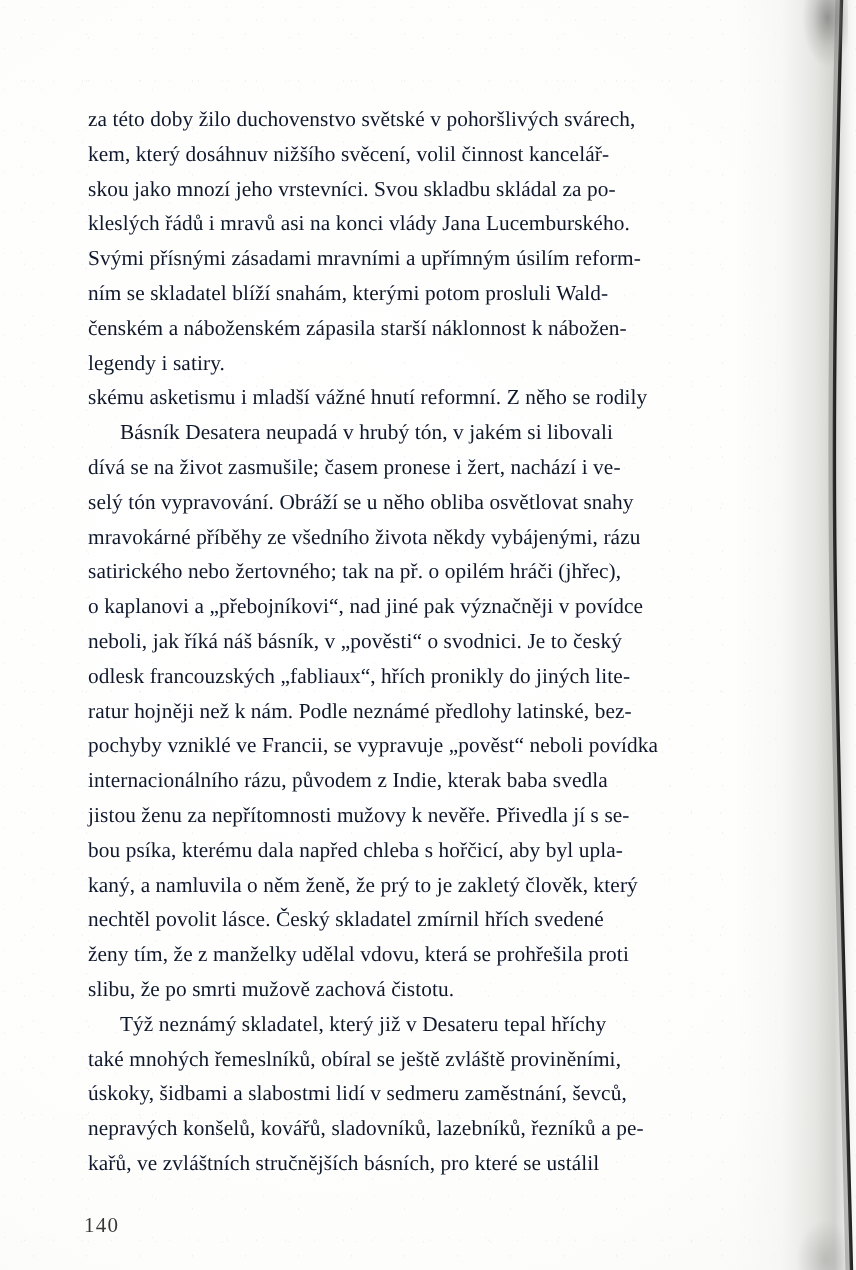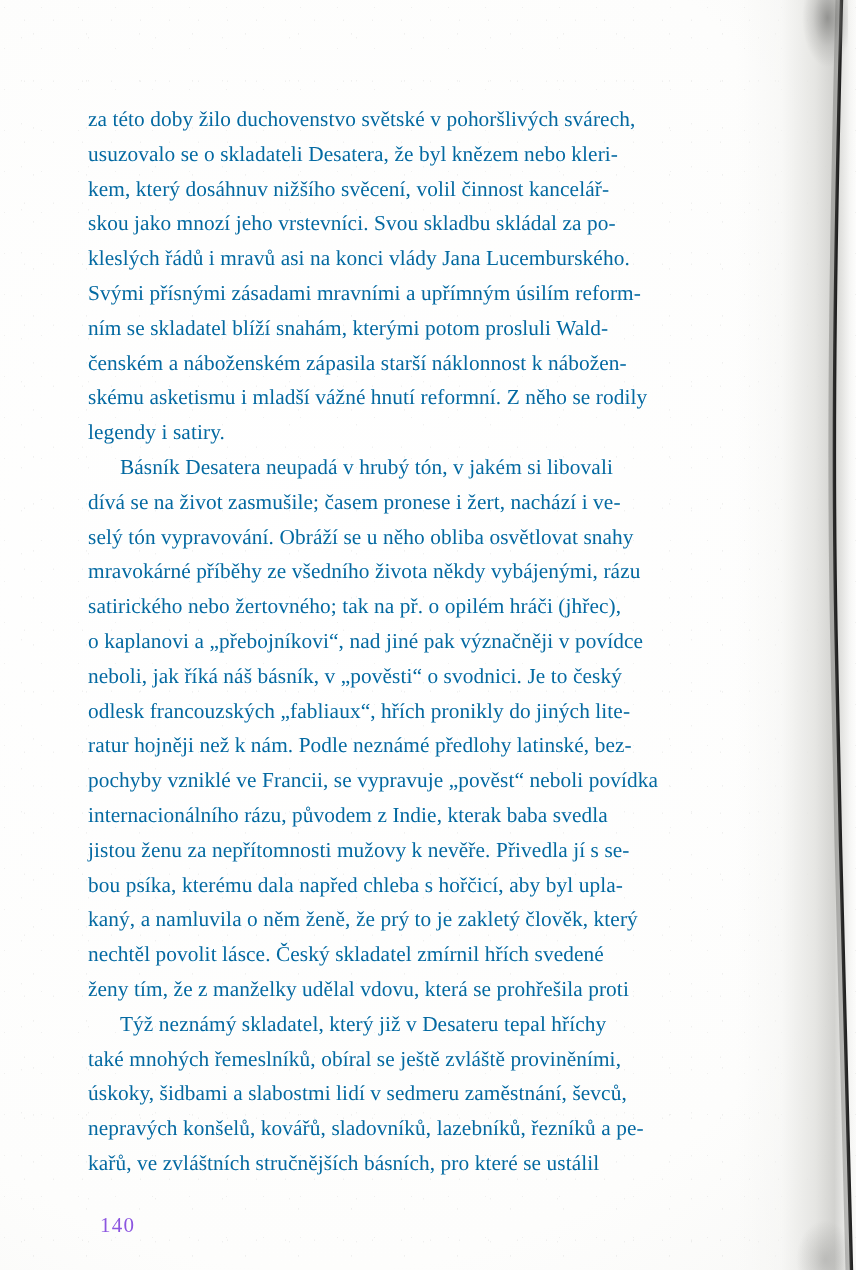--- a/index.html
+++ b/index.html
@@ -77,32 +77,32 @@
     left: 88px;
     top: 102px;
     width: 700px;
   }
 
   .line {
     display: block;
     height: 34.8px;
     line-height: 34.8px;
     font-size: 21.3px;
-    color: #0369a1;
+    color: #0f172a;
     white-space: pre;
     letter-spacing: 0.1px;
     text-rendering: geometricPrecision;
   }
 
   .folio {
     position: absolute;
-    left: 100px;
+    left: 84px;
     top: 1213px;
     font-size: 21px;
-    color: #6d28d9;
+    color: #000000;
     letter-spacing: 1.2px;
     opacity: 0.78;
   }
 
   
   .grain {
     position: absolute;
     inset: 0;
     pointer-events: none;
     opacity: 0.05;
@@ -117,45 +117,45 @@
 </head>
 <body>
 
 <div id="page">
 
   <div class="paper-base"></div>
   <div class="grain"></div>
 
   <div class="textblock" id="textblock">
       <span class="line">za této doby žilo duchovenstvo světské v pohoršlivých svárech,</span>
-      <span class="line">usuzovalo se o skladateli Desatera, že byl knězem nebo kleri-</span>
       <span class="line">kem, který dosáhnuv nižšího svěcení, volil činnost kancelář-</span>
       <span class="line">skou jako mnozí jeho vrstevníci. Svou skladbu skládal za po-</span>
       <span class="line">kleslých řádů i mravů asi na konci vlády Jana Lucemburského.</span>
       <span class="line">Svými přísnými zásadami mravními a upřímným úsilím reform-</span>
       <span class="line">ním se skladatel blíží snahám, kterými potom prosluli Wald-</span>
       <span class="line">čenském a náboženském zápasila starší náklonnost k nábožen-</span>
+      <span class="line">legendy i satiry.</span>
       <span class="line">skému asketismu i mladší vážné hnutí reformní. Z něho se rodily</span>
-      <span class="line">legendy i satiry.</span>
       <span class="line" style="padding-left: 32px;">Básník Desatera neupadá v hrubý tón, v jakém si libovali</span>
       <span class="line">dívá se na život zasmušile; časem pronese i žert, nachází i ve-</span>
       <span class="line">selý tón vypravování. Obráží se u něho obliba osvětlovat snahy</span>
       <span class="line">mravokárné příběhy ze všedního života někdy vybájenými, rázu</span>
       <span class="line">satirického nebo žertovného; tak na př. o opilém hráči (jhřec),</span>
       <span class="line">o kaplanovi a „přebojníkovi“, nad jiné pak význačněji v povídce</span>
       <span class="line">neboli, jak říká náš básník, v „pověsti“ o svodnici. Je to český</span>
       <span class="line">odlesk francouzských „fabliaux“, hřích pronikly do jiných lite-</span>
       <span class="line">ratur hojněji než k nám. Podle neznámé předlohy latinské, bez-</span>
       <span class="line">pochyby vzniklé ve Francii, se vypravuje „pověst“ neboli povídka</span>
       <span class="line">internacionálního rázu, původem z Indie, kterak baba svedla</span>
       <span class="line">jistou ženu za nepřítomnosti mužovy k nevěře. Přivedla jí s se-</span>
       <span class="line">bou psíka, kterému dala napřed chleba s hořčicí, aby byl upla-</span>
       <span class="line">kaný, a namluvila o něm ženě, že prý to je zakletý člověk, který</span>
       <span class="line">nechtěl povolit lásce. Český skladatel zmírnil hřích svedené</span>
       <span class="line">ženy tím, že z manželky udělal vdovu, která se prohřešila proti</span>
+      <span class="line">slibu, že po smrti mužově zachová čistotu.</span>
       <span class="line" style="padding-left: 32px;">Týž neznámý skladatel, který již v Desateru tepal hříchy</span>
       <span class="line">také mnohých řemeslníků, obíral se ještě zvláště proviněními,</span>
       <span class="line">úskoky, šidbami a slabostmi lidí v sedmeru zaměstnání, ševců,</span>
       <span class="line">nepravých konšelů, kovářů, sladovníků, lazebníků, řezníků a pe-</span>
       <span class="line">kařů, ve zvláštních stručnějších básních, pro které se ustálil</span>
     </div>
 
   <div class="folio">140</div>
 
   <div class="scan-edge-shadow"></div>

